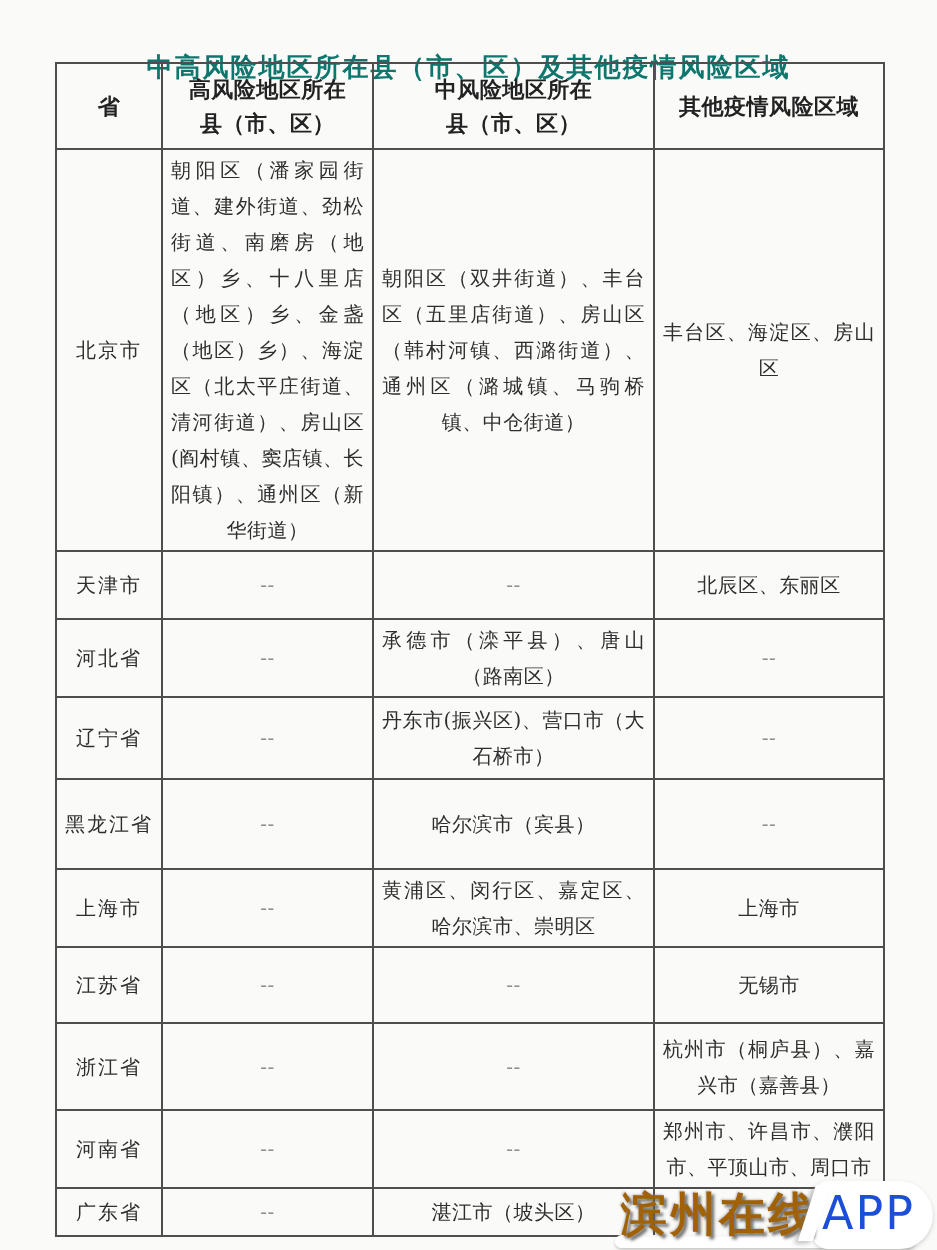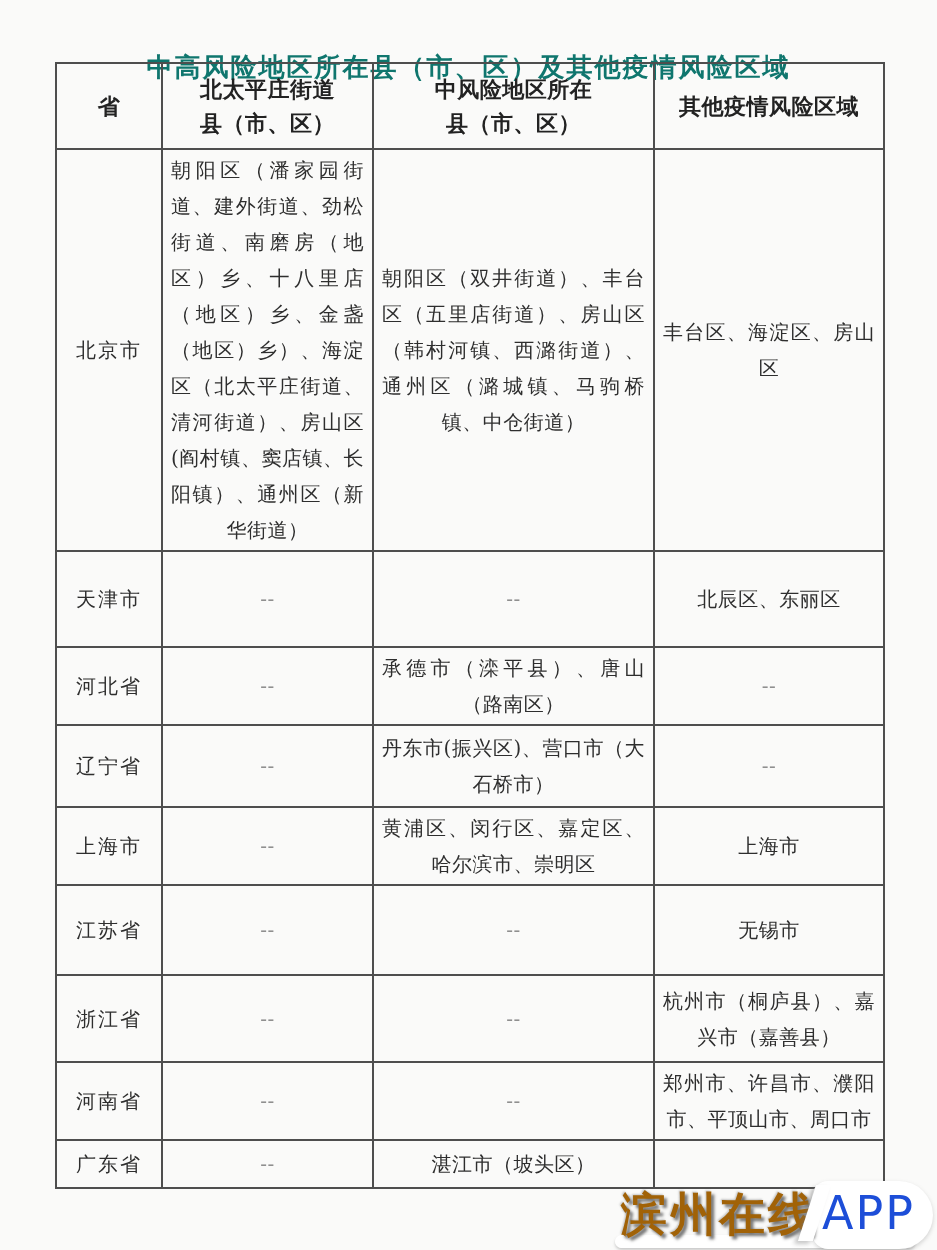--- a/index.html
+++ b/index.html
@@ -83,57 +83,63 @@
 <table class="risk-table">
   <colgroup>
       <col class="c1">
       <col class="c2">
       <col class="c3">
       <col class="c4">
     </colgroup>
   <tbody>
       <tr style="height:86px;">
     <th>省</th>
-    <th>北太平庄街道
+    <th>高风险地区所在
 县（市、区）</th>
     <th>中风险地区所在
 县（市、区）</th>
     <th>其他疫情风险区域</th>
   </tr>
   <tr style="height:364px;">
     <td class="cell-province">北京市</td>
     <td class="cell-long">朝阳区（潘家园街道、建外街道、劲松街道、南磨房（地区）乡、十八里店（地区）乡、金盏（地区）乡）、海淀区（北太平庄街道、清河街道）、房山区(阎村镇、窦店镇、长阳镇）、通州区（新华街道）</td>
     <td class="cell-long">朝阳区（双井街道）、丰台区（五里店街道）、房山区（韩村河镇、西潞街道）、通州区（潞城镇、马驹桥镇、中仓街道）</td>
     <td class="cell-long">丰台区、海淀区、房山区</td>
   </tr>
-  <tr style="height:96px;">
+  <tr style="height:68px;">
     <td class="cell-province">天津市</td>
     <td class="muted">--</td>
     <td class="muted">--</td>
     <td>北辰区、东丽区</td>
   </tr>
   <tr style="height:62px;">
     <td class="cell-province">河北省</td>
     <td class="muted">--</td>
     <td class="cell-long">承德市（滦平县）、唐山（路南区）</td>
     <td class="muted">--</td>
   </tr>
   <tr style="height:82px;">
     <td class="cell-province">辽宁省</td>
     <td class="muted">--</td>
     <td class="cell-long">丹东市(振兴区)、营口市（大石桥市）</td>
     <td class="muted">--</td>
   </tr>
+  <tr style="height:90px;">
+    <td class="cell-province">黑龙江省</td>
+    <td class="muted">--</td>
+    <td>哈尔滨市（宾县）</td>
+    <td class="muted">--</td>
+  </tr>
   <tr style="height:75px;">
     <td class="cell-province">上海市</td>
     <td class="muted">--</td>
     <td class="cell-long">黄浦区、闵行区、嘉定区、哈尔滨市、崇明区</td>
     <td>上海市</td>
   </tr>
-  <tr style="height:90px;margin-left:40px;">
+  <tr style="height:76px;margin-left:40px;">
     <td class="cell-province">江苏省</td>
     <td class="muted">--</td>
     <td class="muted">--</td>
     <td>无锡市</td>
   </tr>
   <tr style="height:87px;">
     <td class="cell-province">浙江省</td>
     <td class="muted">--</td>
     <td class="muted">--</td>
     <td class="cell-long">杭州市（桐庐县）、嘉兴市（嘉善县）</td>

